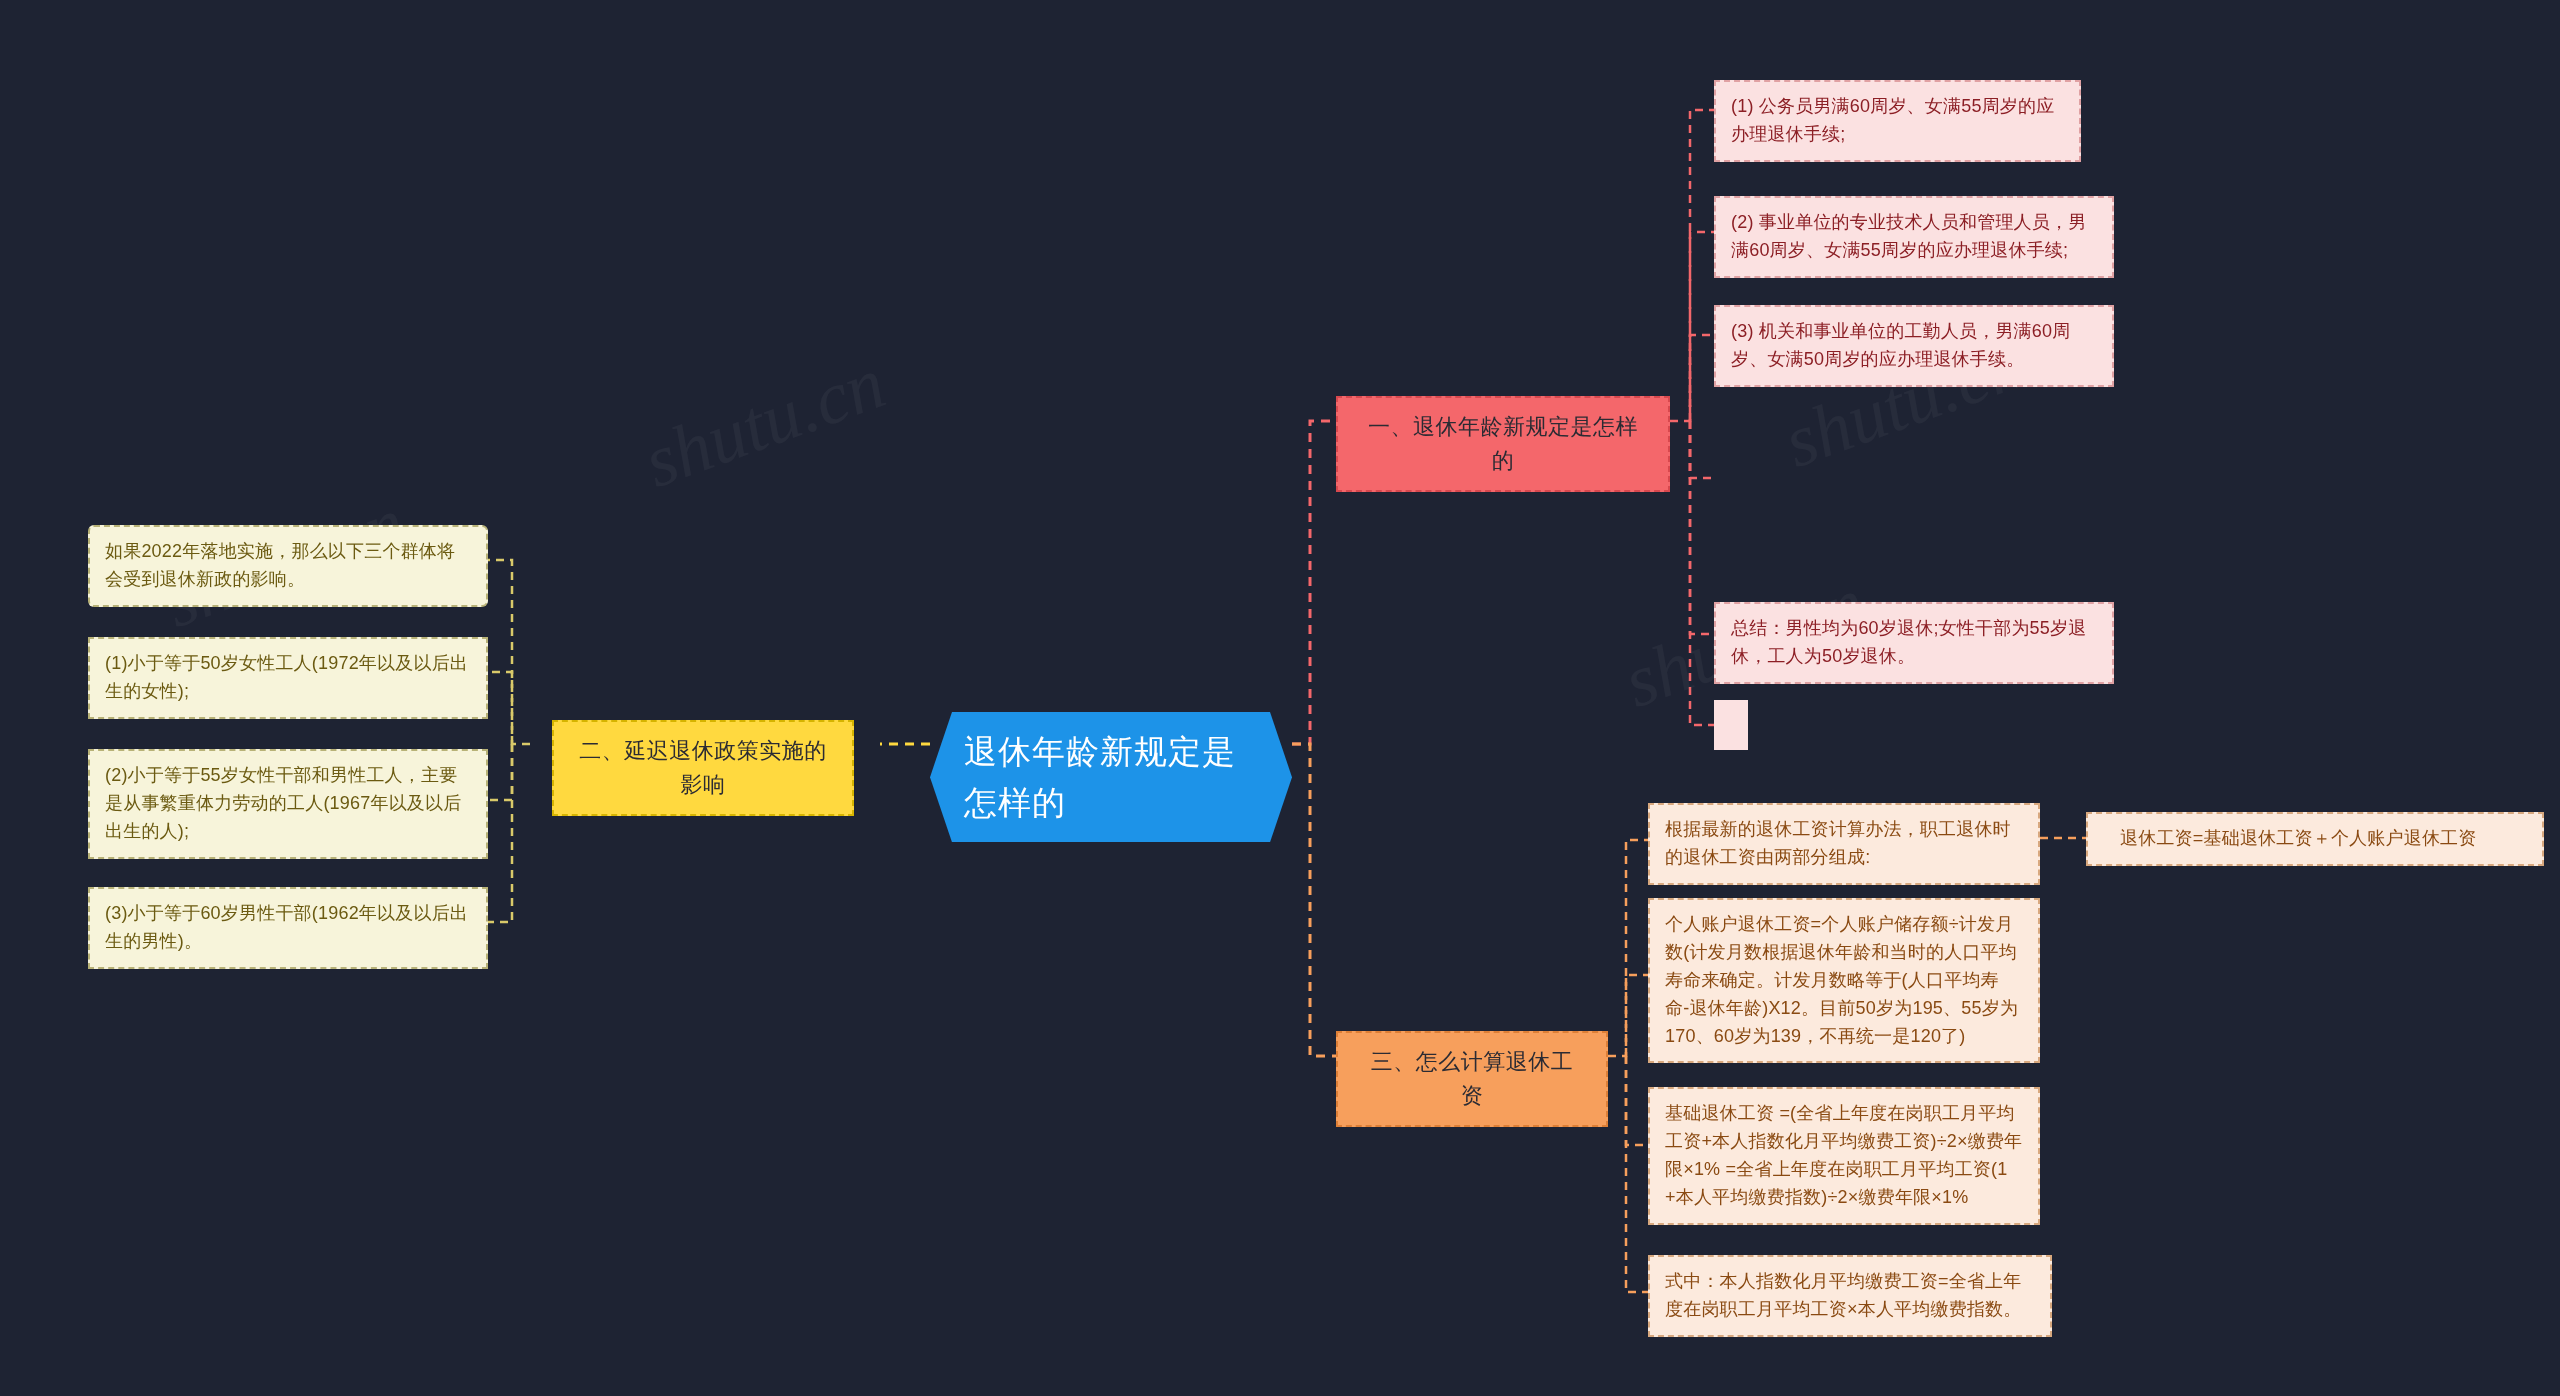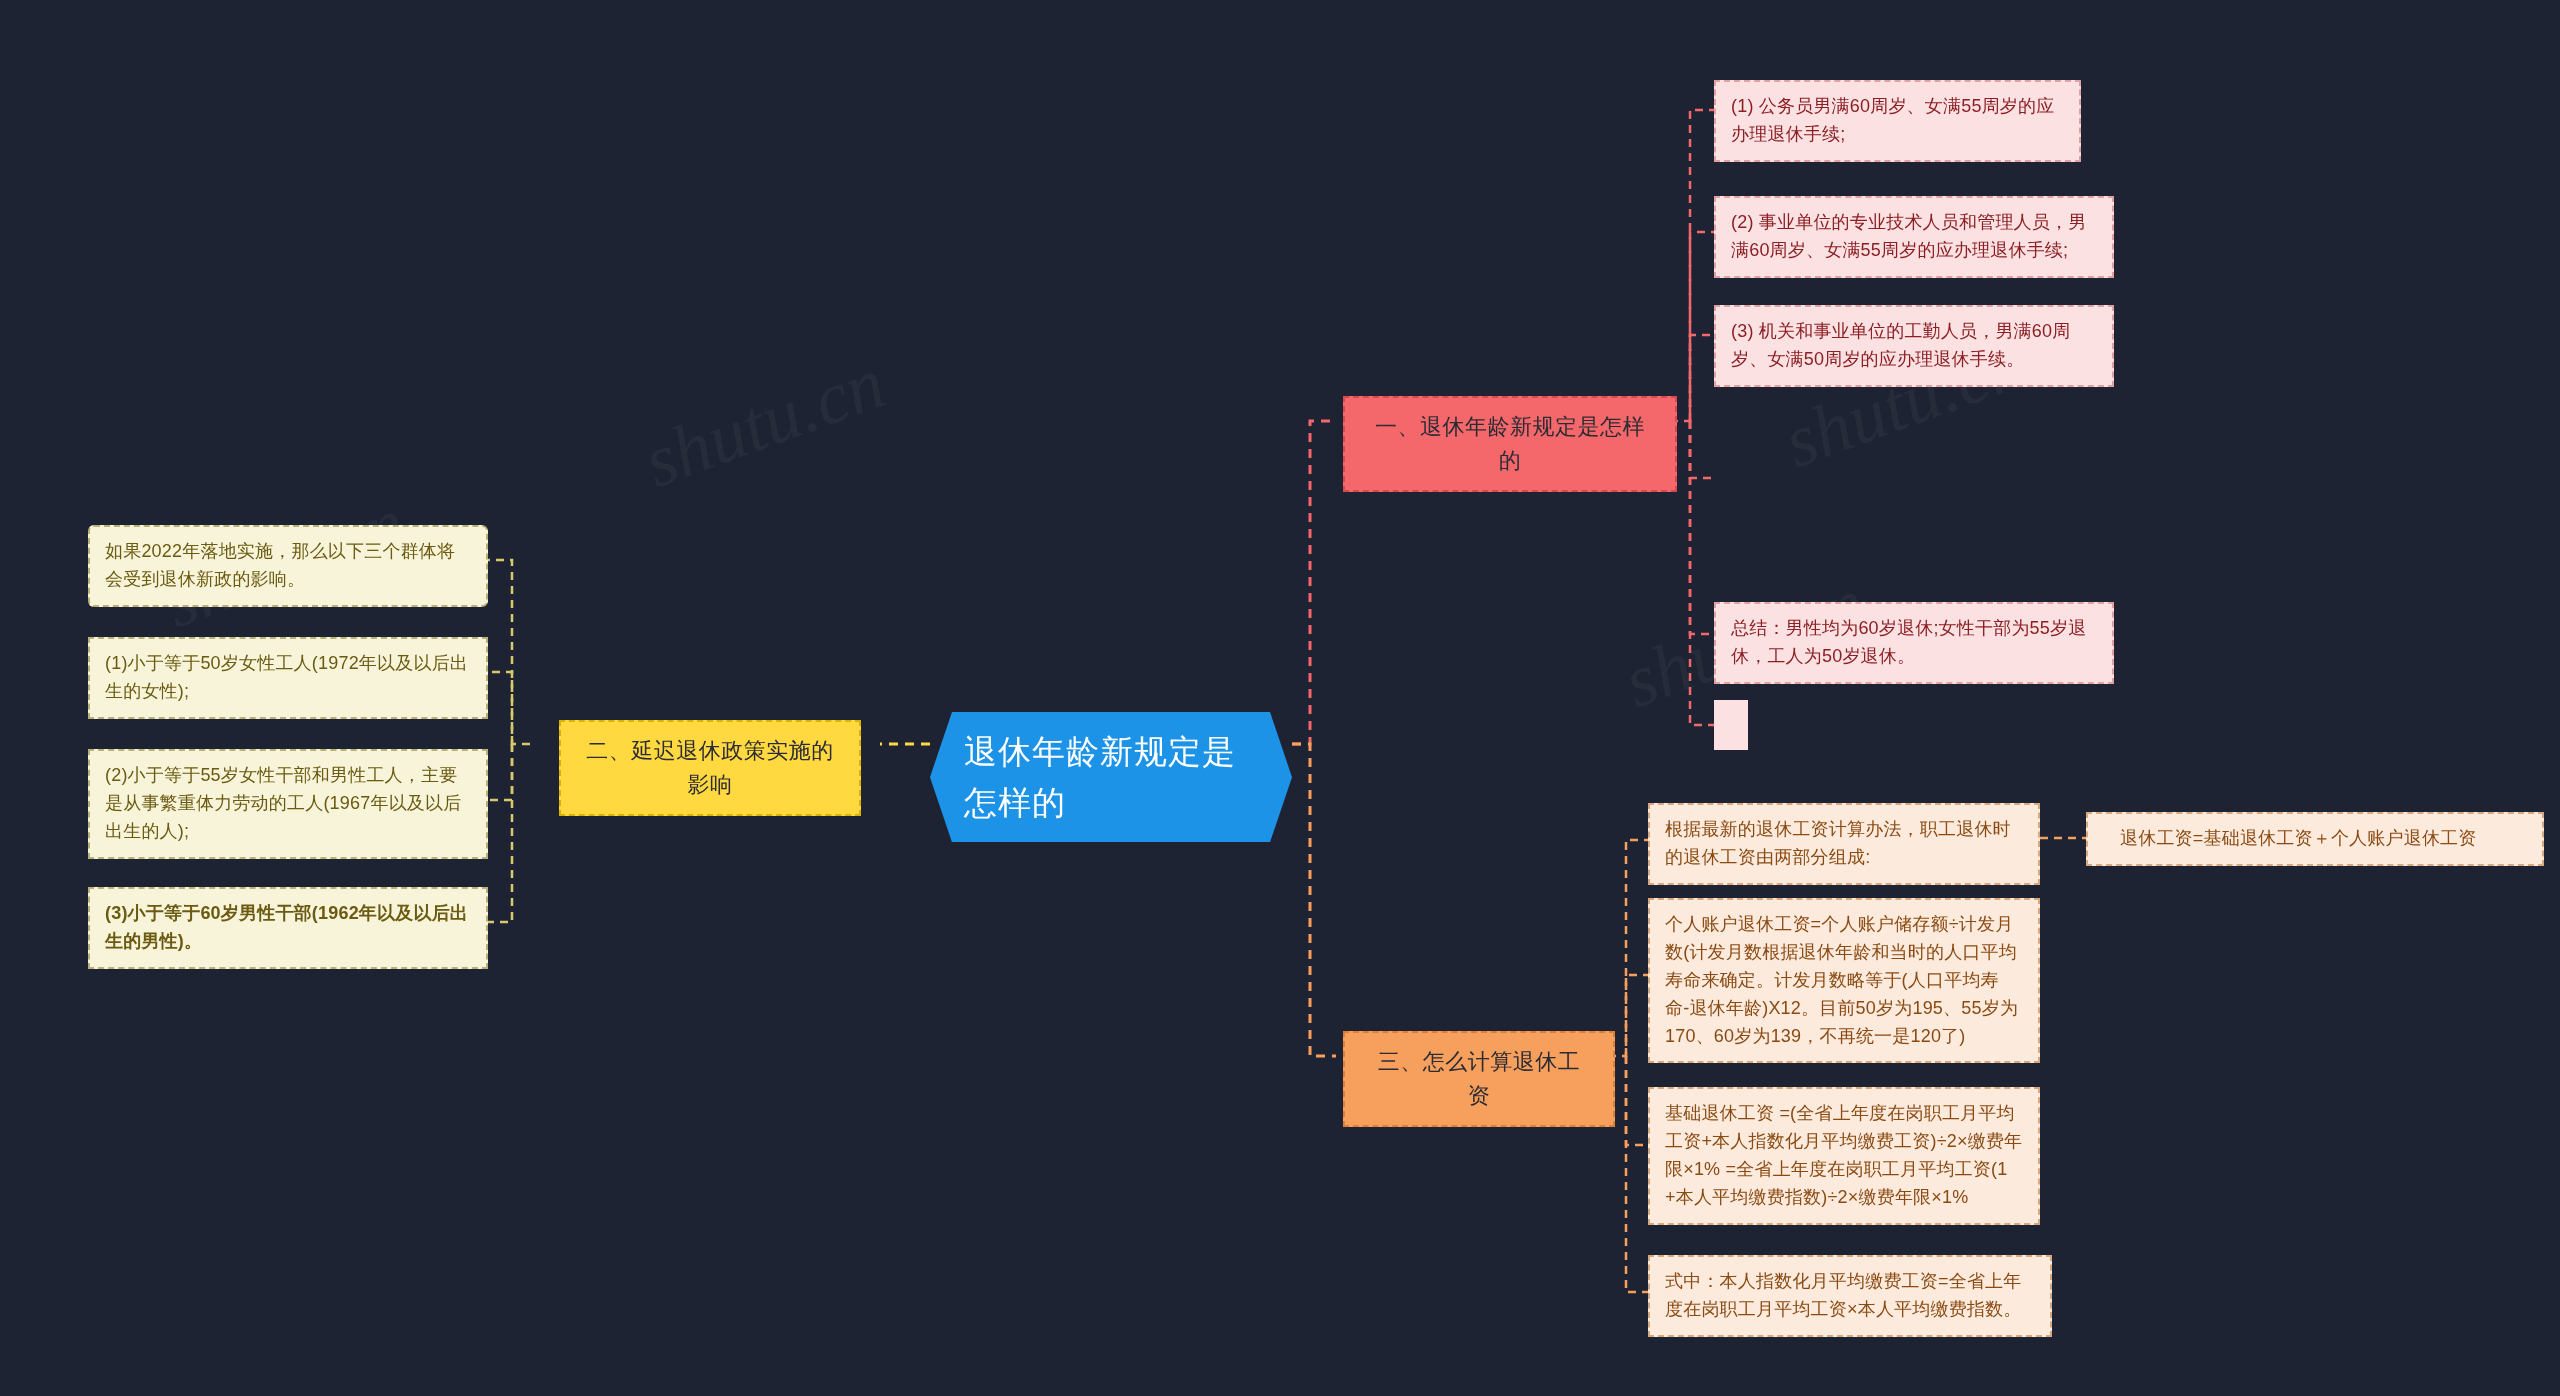--- a/index.html
+++ b/index.html
@@ -45,21 +45,20 @@
     clip-path:polygon(22px 0,calc(100% - 22px) 0,100% 50%,calc(100% - 22px) 100%,22px 100%,0 50%);
   }
 
   
   .branch{
     font-size:22px;
     padding:12px 22px;
     color:#20242f;
     text-align:center;
     letter-spacing:.5px;
-    margin-left:7px;
   }
   .branch-1{background:#f4676b;border:2px dashed #d8484e;color:#2b2b33;}
   .branch-2{background:#ffd93f;border:2px dashed #d6b400;color:#2b2b33;}
   .branch-3{background:#f79f5c;border:2px dashed #de7f36;color:#2b2b33;}
 
   
   .leaf{
     font-size:18px;
     padding:11px 15px;
     letter-spacing:.2px;
@@ -115,21 +114,21 @@
   <div class="node leaf leaf-pink" style="left:1714px;top:196px;width:400px;">(2) 事业单位的专业技术人员和管理人员，男满60周岁、女满55周岁的应办理退休手续;</div>
   <div class="node leaf leaf-pink" style="left:1714px;top:305px;width:400px;">(3) 机关和事业单位的工勤人员，男满60周岁、女满50周岁的应办理退休手续。</div>
   <div class="node leaf leaf-pink" style="left:1714px;top:602px;width:400px;">总结：男性均为60岁退休;女性干部为55岁退休，工人为50岁退休。</div>
   <div class="node leaf leaf-empty" style="left:1714px;top:700px;width:32px;height:50px;"></div>
 
   <div class="node branch branch-2" style="left:552px;top:720px;width:302px;">二、延迟退休政策实施的影响</div>
 
   <div class="node leaf leaf-cream" style="left:88px;top:525px;width:400px;border-radius:6px;">如果2022年落地实施，那么以下三个群体将会受到退休新政的影响。</div>
   <div class="node leaf leaf-cream" style="left:88px;top:637px;width:400px;">(1)小于等于50岁女性工人(1972年以及以后出生的女性);</div>
   <div class="node leaf leaf-cream" style="left:88px;top:749px;width:400px;">(2)小于等于55岁女性干部和男性工人，主要是从事繁重体力劳动的工人(1967年以及以后出生的人);</div>
-  <div class="node leaf leaf-cream" style="left:88px;top:887px;width:400px;font-weight:bold;">(3)小于等于60岁男性干部(1962年以及以后出生的男性)。</div>
+  <div class="node leaf leaf-cream" style="left:88px;top:887px;width:400px;">(3)小于等于60岁男性干部(1962年以及以后出生的男性)。</div>
 
   <div class="node branch branch-3" style="left:1336px;top:1031px;width:272px;">三、怎么计算退休工资</div>
 
   <div class="node leaf leaf-peach" style="left:1648px;top:803px;width:392px;">根据最新的退休工资计算办法，职工退休时的退休工资由两部分组成:</div>
   <div class="node leaf leaf-peach" style="left:2086px;top:812px;width:458px;padding-left:32px;">退休工资=基础退休工资＋个人账户退休工资</div>
   <div class="node leaf leaf-peach" style="left:1648px;top:898px;width:392px;">个人账户退休工资=个人账户储存额÷计发月数(计发月数根据退休年龄和当时的人口平均寿命来确定。计发月数略等于(人口平均寿命-退休年龄)X12。目前50岁为195、55岁为170、60岁为139，不再统一是120了)</div>
   <div class="node leaf leaf-peach" style="left:1648px;top:1087px;width:392px;">基础退休工资 =(全省上年度在岗职工月平均工资+本人指数化月平均缴费工资)÷2×缴费年限×1% =全省上年度在岗职工月平均工资(1+本人平均缴费指数)÷2×缴费年限×1%</div>
   <div class="node leaf leaf-peach" style="left:1648px;top:1255px;width:404px;">式中：本人指数化月平均缴费工资=全省上年度在岗职工月平均工资×本人平均缴费指数。</div>
 
 </div>

